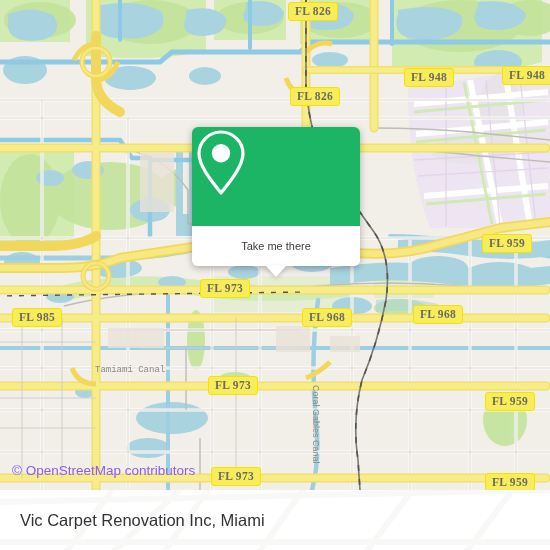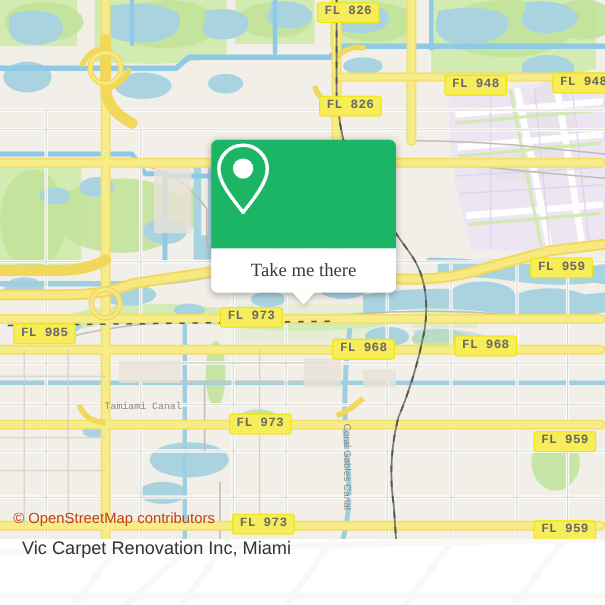--- a/index.html
+++ b/index.html
@@ -11,21 +11,21 @@
   #map{position:absolute;left:0;top:0;width:550px;height:490px;background:#f2efe9;overflow:hidden;}
   #map svg{position:absolute;left:0;top:0;}
 
   
   .shield{
     position:absolute;
     background:#f7ec5a;
     border:1.6px solid #f2e400;
     border-radius:3px;
     color:#6b6b63;
-    font-family:Liberation Mono, monospace;
+    font-family:Liberation Serif, serif;
     font-size:11.5px;
     font-weight:bold;
     letter-spacing:.3px;
     padding:2px 6px 3px 6px;
     line-height:12px;
     white-space:nowrap;
     box-sizing:border-box;
   }
 
   
@@ -38,21 +38,21 @@
   }
   .maplabel.vert{transform-origin:0 0;transform:rotate(90deg);}
 
   
   #attribution{
     position:absolute;
     left:12px;
     bottom:12px;
     font-family:"Liberation Sans",sans-serif;
     font-size:13.5px;
-    color:#c2410c;
+    color:#8b5cf6;
     white-space:nowrap;
   }
 
   
   #callout{
     position:absolute;
     left:192px;top:127px;
     width:168px;
     border-radius:6px;
     box-shadow:0 2px 7px rgba(0,0,0,.30);
@@ -66,22 +66,22 @@
     display:flex;align-items:center;justify-content:center;
   }
   #callout-bottom{
     position:relative;
     background:#ffffff;
     border-radius:0 0 6px 6px;
     height:40px;
     display:flex;align-items:center;justify-content:center;
   }
   #callout-label{
-    font-family:Liberation Serif, serif;
-    font-size:17px;
+    font-family:Liberation Sans, sans-serif;
+    font-size:11px;
     color:#3c3c3c;
   }
   #callout-tail{
     position:absolute;
     left:50%;
     bottom:-11px;
     margin-left:-11px;
     width:0;height:0;
     border-left:11px solid transparent;
     border-right:11px solid transparent;
@@ -94,21 +94,21 @@
     position:absolute;
     left:0;top:490px;
     width:550px;height:60px;
     background:#ffffff;
     overflow:hidden;
   }
   #footer-watermark{position:absolute;left:0;top:-40px;width:550px;height:140px;opacity:.07;}
   #footer-inner{
     position:relative;
     width:550px;height:60px;
-    display:flex;justify-content:space-between;
+    display:flex;align-items:center;justify-content:space-between;
     padding:0 18px 0 20px;
     box-sizing:border-box;
   }
   #footer-title{
     font-family:"Liberation Sans",sans-serif;
     font-size:16.5px;
     color:#333333;
     white-space:nowrap;
   }
   #brand{display:flex;align-items:center;gap:3px;}
@@ -405,21 +405,21 @@
 
     <div class="maplabel" style="left:95px;top:365px;font-family:Liberation Mono, monospace;">Tamiami Canal</div>
     <div class="maplabel vert" style="left:321px;top:385px;">Coral Gables Canal</div>
 
     <div class="shield" style="left:288px;top:2px;">FL 826</div>
     <div class="shield" style="left:404px;top:68px;">FL 948</div>
     <div class="shield" style="left:502px;top:66px;">FL 948</div>
     <div class="shield" style="left:290px;top:87px;">FL 826</div>
     <div class="shield" style="left:482px;top:234px;">FL 959</div>
     <div class="shield" style="left:200px;top:279px;">FL 973</div>
-    <div class="shield" style="left:12px;top:294px;">FL 985</div>
+    <div class="shield" style="left:12px;top:308px;">FL 985</div>
     <div class="shield" style="left:302px;top:308px;">FL 968</div>
     <div class="shield" style="left:413px;top:305px;">FL 968</div>
     <div class="shield" style="left:208px;top:376px;">FL 973</div>
     <div class="shield" style="left:485px;top:392px;">FL 959</div>
     <div class="shield" style="left:211px;top:467px;">FL 973</div>
     <div class="shield" style="left:485px;top:473px;">FL 959</div>
 
     <div id="attribution">© OpenStreetMap contributors</div>
 
     <div id="callout">

